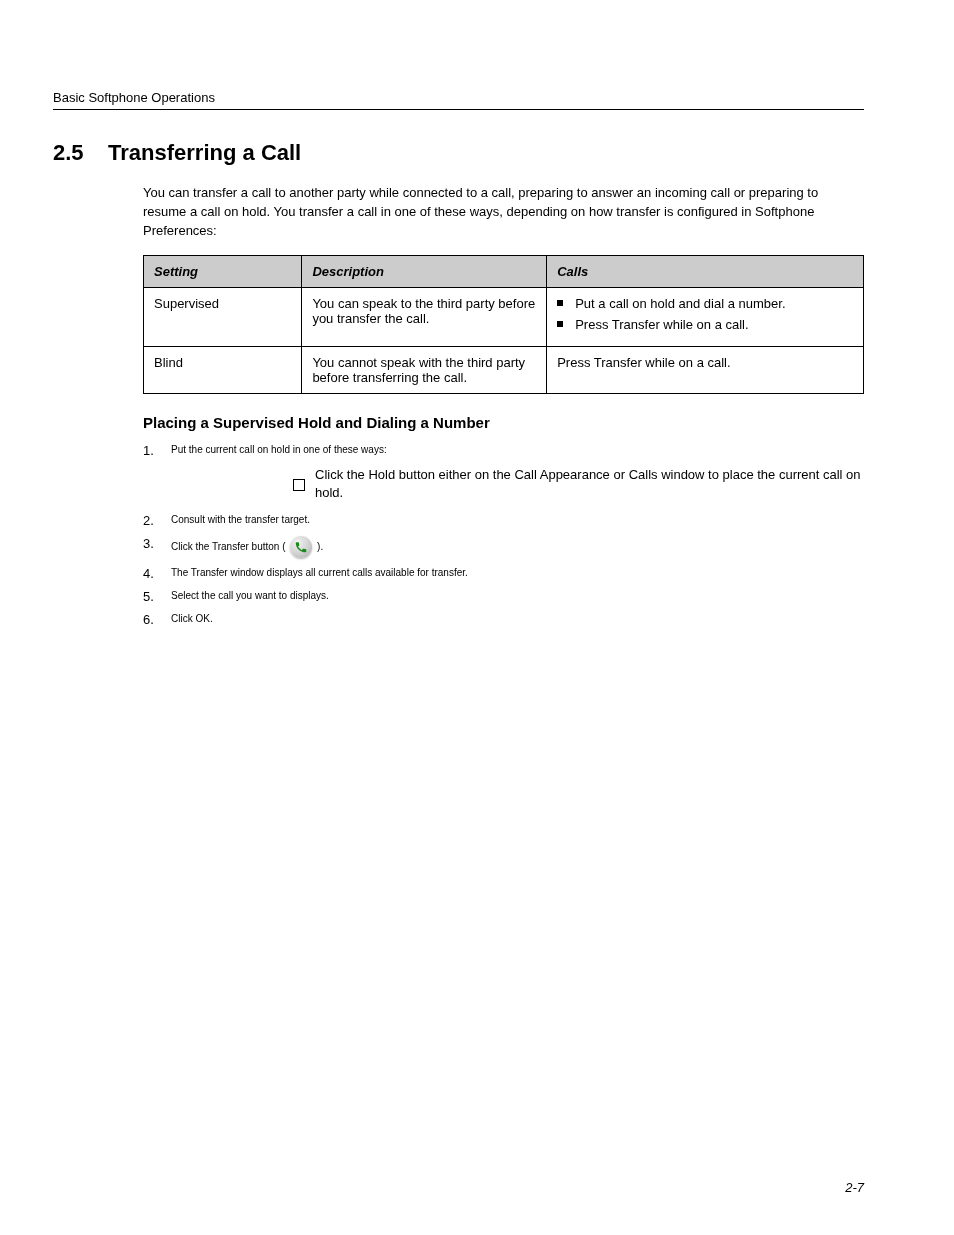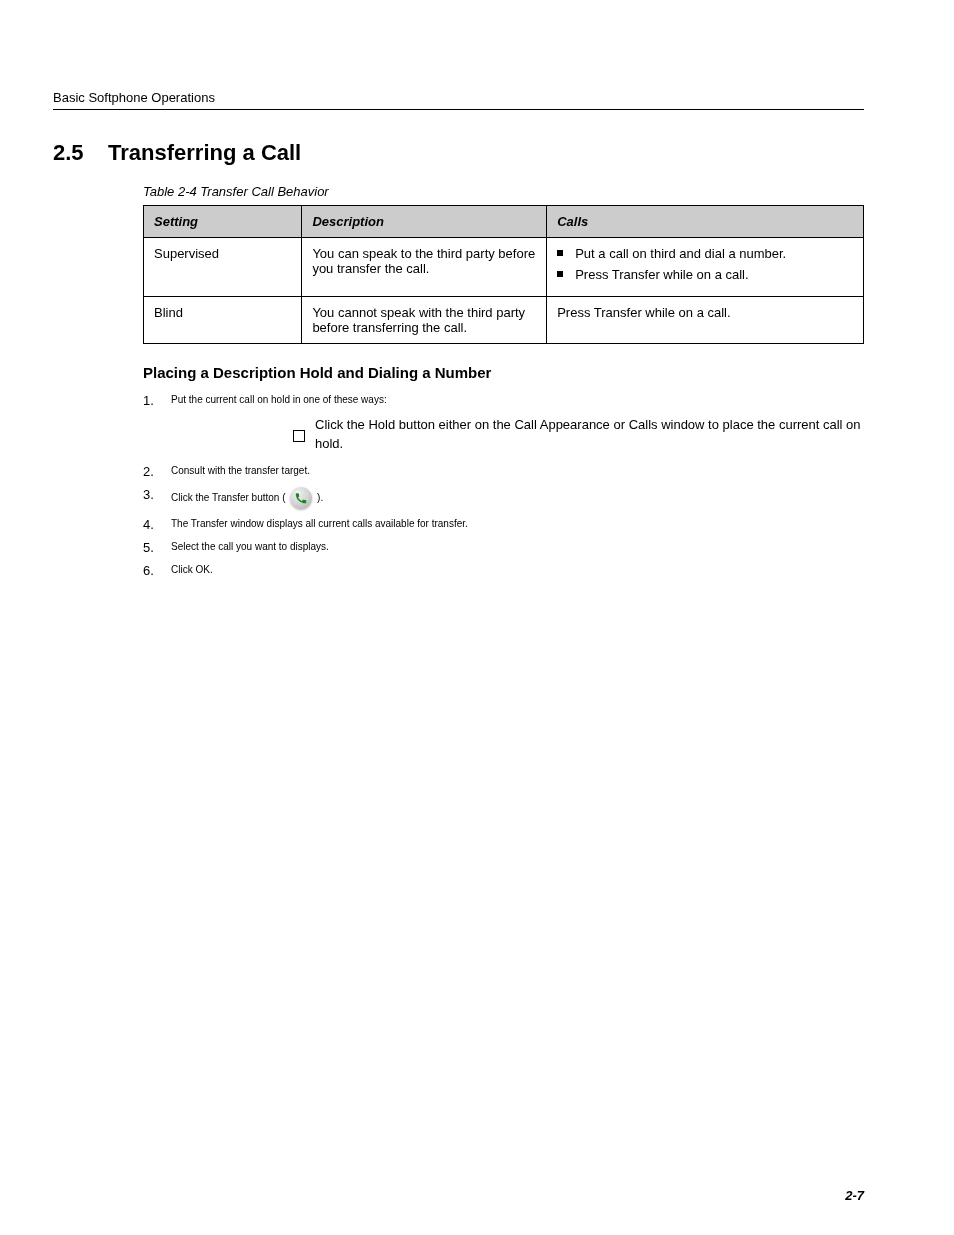--- a/index.html
+++ b/index.html
@@ -21,66 +21,66 @@
   .sub-heading { font-size: 15px; font-weight: bold; margin: 18px 0 12px 0; }
   .step { display: flex; margin-bottom: 8px; }
   .step-num { width: 28px; flex-shrink: 0; font-size: 13px; }
   .step-text { flex: 1; font-size: 10px; line-height: 1.45; }
   .checkbox-item { display: flex; align-items: center; margin-bottom: 10px; }
   .chk { width: 12px; height: 12px; border: 1.5px solid #000; margin-right: 10px; margin-top: 2px; flex-shrink: 0; }
   .chk-text { font-size: 13px; line-height: 1.45; }
   .italic { font-style: italic; }
   .icon-inline { display: inline-block; vertical-align: middle; width: 22px; height: 22px; border-radius: 50%; background: radial-gradient(circle at 35% 30%, #ffffff 0%, #e8e8e8 15%, #d4d4d4 50%, #a8a8a8 100%); position: relative; box-shadow: 0 1px 2px rgba(0,0,0,0.3); margin: 0 2px; }
   .icon-inline svg { position: absolute; left: 4px; top: 4px; width: 14px; height: 14px; }
-  .page-num { position: absolute; right: 90px; bottom: 32px; font-size: 13px; font-weight: bold; }
+  .page-num { position: absolute; right: 90px; bottom: 40px; font-size: 13px; }
 </style>
 </head>
 <body>
 <div class="page">
 
 <div class="running-header">Basic Softphone Operations</div>
 <hr class="hr">
 
 <div class="section-num-title">
   <span>2.5</span>&nbsp;&nbsp;&nbsp;&nbsp;<span>Transferring a Call</span>
 </div>
 
+<p class="body indent">You can transfer a call to another party while connected to a call, preparing to answer an incoming call or preparing to resume a call on hold. You transfer a call in one of these ways, depending on how transfer is configured in Softphone Preferences:</p>
 
 <div class="indent">
-  <p class="table-caption">Table 2-4     Transfer Call Behavior</p>
   <table>
     <thead>
       <tr>
         <th style="width:22%">Setting</th>
         <th style="width:34%">Description</th>
         <th>Calls</th>
       </tr>
     </thead>
     <tbody>
       <tr>
         <td>Supervised</td>
         <td>You can speak to the third party before you transfer the call.</td>
         <td>
           <ul>
-            <li><span class="sq"></span><span>Put a call on third and dial a number.</span></li>
+            <li><span class="sq"></span><span>Put a call on hold and dial a number.</span></li>
             <li><span class="sq"></span><span>Press Transfer while on a call.</span></li>
           </ul>
         </td>
       </tr>
       <tr>
         <td>Blind</td>
         <td>You cannot speak with the third party before transferring the call.</td>
         <td>Press Transfer while on a call.</td>
       </tr>
     </tbody>
   </table>
 </div>
 
 <div class="indent">
-  <p class="sub-heading">Placing a Description Hold and Dialing a Number</p>
+  <p class="sub-heading">Placing a Supervised Hold and Dialing a Number</p>
 
   <div class="step">
     <div class="step-num">1.</div>
     <div class="step-text">
       <span>Put the current call on hold in one of these ways:</span>
     </div>
   </div>
 
   <div class="indent2">
     <div class="checkbox-item">

